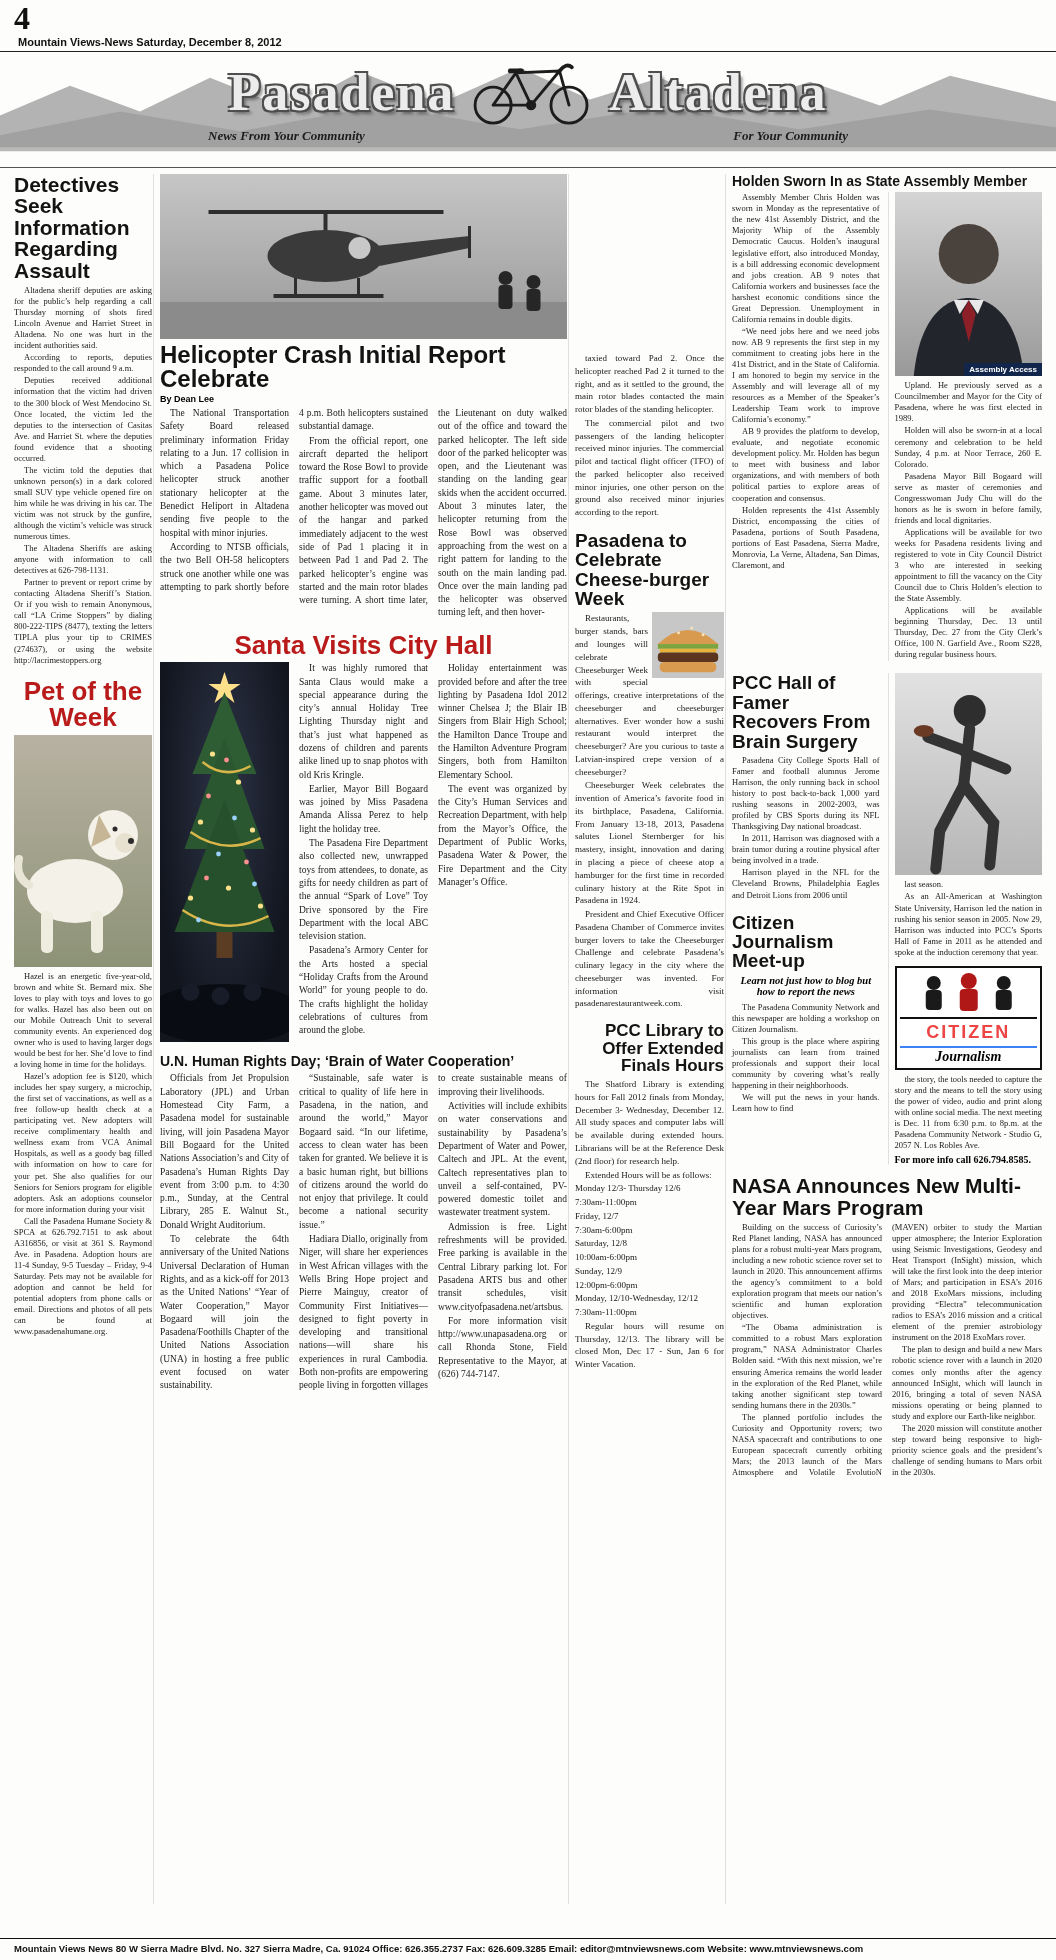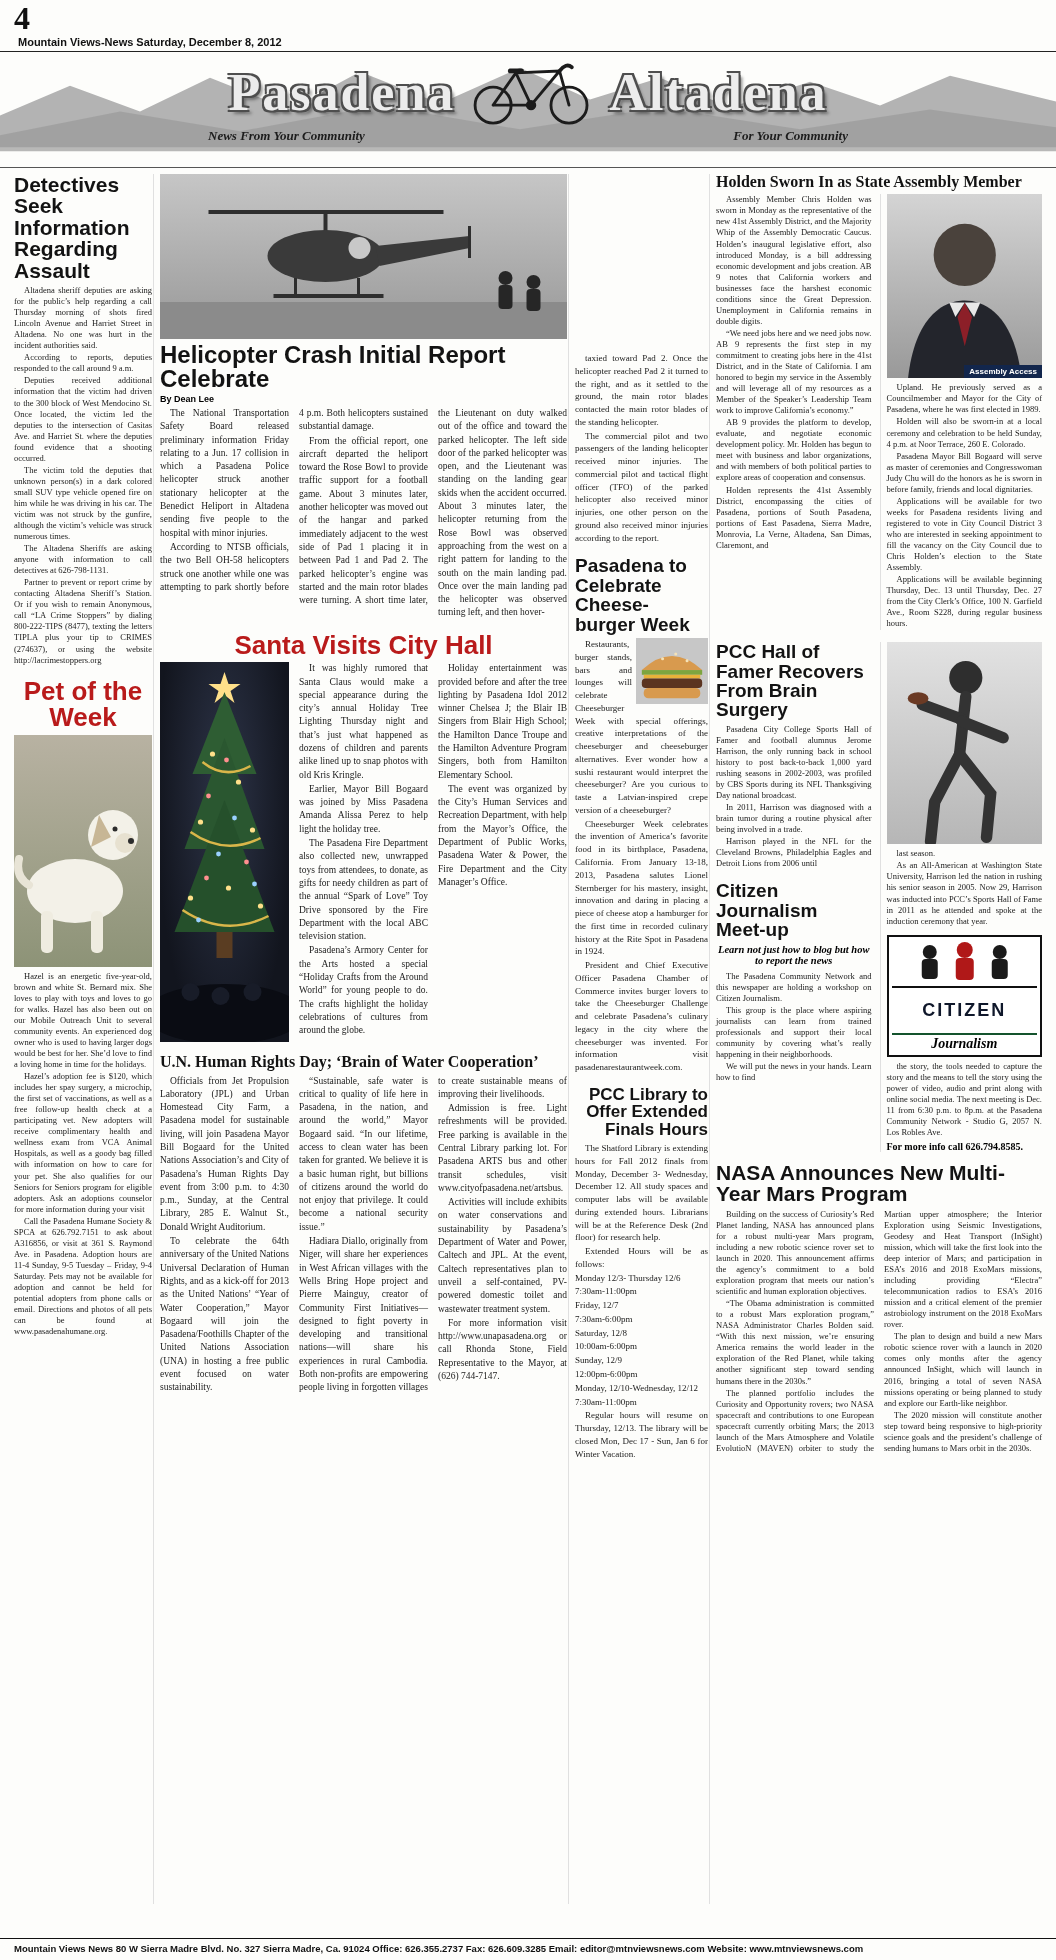--- a/index.html
+++ b/index.html
@@ -18,26 +18,26 @@
   .mast-title { font:bold 52px "Liberation Serif", serif; letter-spacing:2px; color:#ececec;
     text-shadow:-2px -2px 0 #4e4e4e, 2px -2px 0 #4e4e4e, -2px 2px 0 #4e4e4e, 2px 2px 0 #4e4e4e, 4px 4px 3px rgba(30,30,30,.45); }
   .bike { margin-top:-6px; }
   .tagline-row { position:relative; display:flex; justify-content:space-between; width:640px; margin:2px auto 0;
     font:bold italic 13px "Liberation Serif", serif; color:#1c1c1c; }
 
   
   main { display:flex; gap:8px; padding:6px 14px 0; height:1736px; overflow:hidden; }
   .col-a { width:138px; flex:none; }
   .col-b { width:414px; flex:none; border-left:1px solid #e0e0e0; padding-left:6px; margin-left:-7px; }
-  .col-c { width:140px; flex:none; border-left:1px solid #e0e0e0; padding-left:6px; margin-left:-7px; }
+  .col-c { width:156px; flex:none; border-left:1px solid #e0e0e0; padding-left:6px; margin-left:-7px; }
   .col-d { flex:1; border-left:1px solid #e0e0e0; padding-left:6px; margin-left:-7px; }
 
   article { margin-bottom:12px; }
   .hl { font-family:"Liberation Sans", sans-serif; font-weight:bold; color:#131313; line-height:1.02; margin-bottom:4px; } .hl-17 { font-size:17px;text-align:right; }
-  .hl-19 { font-size:19px; } .hl-21 { font-size:21px; } .hl-22 { font-size:16px;font-family:Liberation Serif, serif; }
+  .hl-19 { font-size:19px; } .hl-21 { font-size:21px; } .hl-22 { font-size:14px; }
   .hl-24 { font-size:24px; } .hl-26 { font-size:26px; }
   .hl-red { color:#b91b1b; }
   .center { text-align:center; }
   .byline { font:bold 9px "Liberation Sans", sans-serif; margin:-2px 0 3px; }
 
   .body { font-size:8.5px; line-height:1.3; text-align:justify; color:#1a1a1a; hyphens:auto; -webkit-hyphens:auto; }
   .body p { text-indent:10px; margin:0 0 1px; }
   .col-b .body { font-size:9.5px; line-height:1.4; }
   .col-c .body { font-size:9px;  line-height:1.42; }
   .cols3 { column-count:3; column-gap:10px; }
@@ -55,22 +55,22 @@
   .heli-photo { height:165px; background:linear-gradient(#c6c6c6,#989898); }
   .tree-photo { height:380px; background:radial-gradient(ellipse at 50% 35%, #2d3448 0%, #12151e 75%); }
   .dog-photo  { height:232px; background:linear-gradient(#b8b2a2,#8d9377); }
   .holden-photo { height:184px; background:linear-gradient(#d4d4d4,#999); position:relative; }
   .photo-tag { position:absolute; right:0; bottom:0; background:#12264c; color:#fff;
     font:bold 8px "Liberation Sans", sans-serif; padding:2px 5px; }
   .fb-photo { height:202px; background:linear-gradient(#e2e2e2,#b6b6b6); }
   .burger-photo { float:right; width:72px; height:66px; background:#c7c7c7; margin:0 0 3px 4px; }
 
   .cj-logo { border:2px solid #101010; background:#fff; text-align:center; padding:3px; margin-bottom:4px; }
-  .cj-word { font:bold 18px "Liberation Sans", sans-serif; letter-spacing:2px; color:#0f172a;
-    border-top:2px solid #101010; border-bottom:2px solid #14532d; padding:12px 0; }
+  .cj-word { font:bold 18px "Liberation Sans", sans-serif; letter-spacing:2px; color:#ef4444;
+    border-top:2px solid #101010; border-bottom:2px solid #3b82f6; padding:3px 0; }
   .cj-sub { font:bold italic 14px "Liberation Serif", serif; padding-top:1px; }
 
   .info-line { font-size:10px; font-weight:bold; margin-top:3px; }
 
   
   .footer { position:absolute; left:0; right:0; bottom:0; border-top:1px solid #111; background:#fdfdfb;
     font:bold 9.5px "Liberation Sans", sans-serif; color:#111; padding:4px 14px 6px; white-space:nowrap; overflow:hidden; }
 </style>
 </head>
 <body>
@@ -223,22 +223,22 @@
         </div>
       </article>
 
       <article>
         <h2 class="hl hl-22">U.N. Human Rights Day; ‘Brain of Water Cooperation’</h2>
         <div class="body cols3">
             <p>Officials from Jet Propulsion Laboratory (JPL) and Urban Homestead City Farm, a Pasadena model for sustainable living, will join Pasadena Mayor Bill Bogaard for the United Nations Association’s and City of Pasadena’s Human Rights Day event from 3:00 p.m. to 4:30 p.m., Sunday, at the Central Library, 285 E. Walnut St., Donald Wright Auditorium.</p>
             <p>To celebrate the 64th anniversary of the United Nations Universal Declaration of Human Rights, and as a kick-off for 2013 as the United Nations’ “Year of Water Cooperation,” Mayor Bogaard will join the Pasadena/Foothills Chapter of the United Nations Association (UNA) in hosting a free public event focused on water sustainability.</p>
             <p>“Sustainable, safe water is critical to quality of life here in Pasadena, in the nation, and around the world,” Mayor Bogaard said. “In our lifetime, access to clean water has been taken for granted. We believe it is a basic human right, but billions of citizens around the world do not enjoy that privilege. It could become a national security issue.”</p>
             <p>Hadiara Diallo, originally from Niger, will share her experiences in West African villages with the Wells Bring Hope project and Pierre Mainguy, creator of Community First Initiatives—designed to fight poverty in developing and transitional nations—will share his experiences in rural Cambodia. Both non-profits are empowering people living in forgotten villages to create sustainable means of improving their livelihoods.</p>
+            <p>Activities will include exhibits on water conservations and sustainability by Pasadena’s Department of Water and Power, Caltech and JPL. At the event, Caltech representatives plan to unveil a self-contained, PV-powered domestic toilet and wastewater treatment system.</p>
             <p>Admission is free.  Light refreshments will be provided. Free parking is available in the Central Library parking lot. For Pasadena ARTS bus and other transit schedules, visit www.cityofpasadena.net/artsbus.</p>
-            <p>Activities will include exhibits on water conservations and sustainability by Pasadena’s Department of Water and Power, Caltech and JPL. At the event, Caltech representatives plan to unveil a self-contained, PV-powered domestic toilet and wastewater treatment system.</p>
             <p>For more information visit http://www.unapasadena.org or call Rhonda Stone, Field Representative to the Mayor, at (626) 744-7147.</p>
           </div>
       </article>
     </section>
 
     <section class="col-c">
       <div class="body cont-top">
           <p>taxied toward Pad 2. Once the helicopter reached Pad 2 it turned to the right, and as it settled to the ground, the main rotor blades contacted the main rotor blades of the standing helicopter.</p>
           <p>The commercial pilot and two passengers of the landing helicopter received minor injuries. The commercial pilot and tactical flight officer (TFO) of the parked helicopter also received minor injuries, one other person on the ground also received minor injuries according to the report.</p>
         </div>

